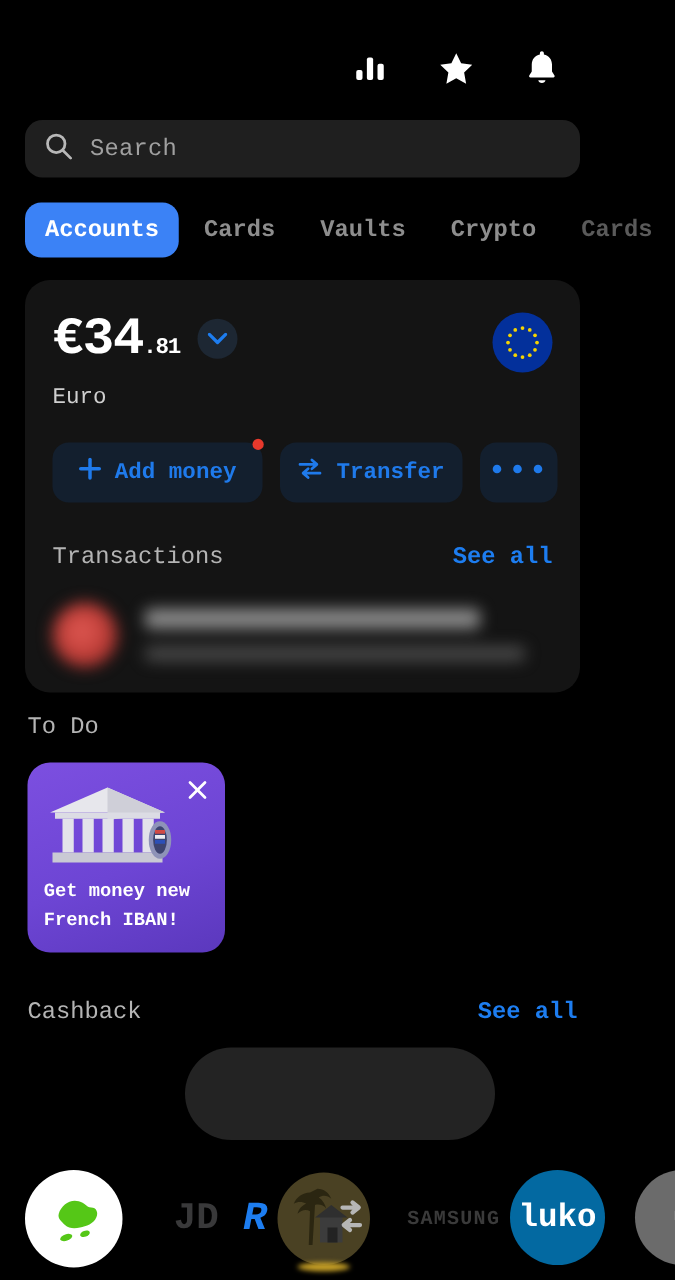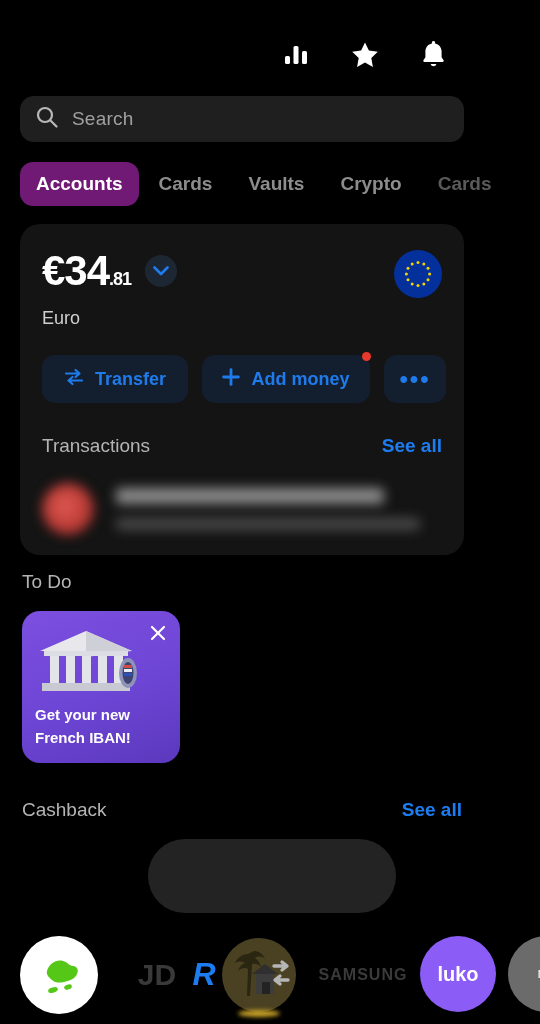--- a/index.html
+++ b/index.html
@@ -2,21 +2,21 @@
 <html><head>
 <meta charset="utf-8">
 <style>
   * { margin:0; padding:0; box-sizing:border-box; }
   html, body {
     width:540px; height:1024px;
     background:#000;
     font-family:"Liberation Sans", sans-serif;
     overflow:hidden;
   }
-  .screen { position:relative; width:484px; height:1024px; background:#000; }
+  .screen { position:relative; width:484px; height:1024px; background:#000;font-family:Liberation Mono, monospace; }
 
   
   .topbar {
     display:flex; justify-content:flex-end; align-items:center;
     gap:38px; padding:32px 36px 0 0; height:76px;
   }
   .topicon { width:30px; height:30px; display:flex; align-items:center; justify-content:center; }
   .topicon svg { display:block; }
 
   
@@ -26,21 +26,21 @@
     display:flex; align-items:center; gap:14px; padding:0 16px;
   }
   .search-ph { color:#a0a0a0; font-size:19px; letter-spacing:.2px; }
 
   
   .tabs { display:flex; align-items:center; padding:20px 20px 0 20px; gap:4px; }
   .tab {
     font-size:19px; font-weight:bold; color:#8d8d8d;
     padding:11px 16px; border-radius:13px; white-space:nowrap;
   }
-  .tab.active { background:#701a75; color:#fff; }
+  .tab.active { background:#3b82f6; color:#fff; }
   .tab.dim { color:#5a5a5a; }
 
   
   .cardwrap { padding:18px 20px 0 20px; }
   .acct-card { background:#141414; border-radius:20px; padding:26px 22px 20px 22px; position:relative; }
 
   .bal-row { display:flex; align-items:center; }
   .balance { font-size:42px; font-weight:bold; color:#fff; letter-spacing:-1px; line-height:1; }
   .balance .cents { font-size:18px; }
   .chev-btn {
@@ -107,21 +107,21 @@
   .cb-row { position:relative; height:90px; margin-top:10px; }
   .pill {
     position:absolute; left:148px; top:8px; width:248px; height:74px;
     background:#232323; border-radius:38px;
   }
   .logo { position:absolute; border-radius:50%; display:flex; align-items:center; justify-content:center; }
   .lg-green { left:20px; top:936px; width:78px; height:78px; background:#fff; }
   .lg-jd { left:134px; top:952px; width:46px; height:46px; color:#39393a; font-size:30px; font-weight:bold; }
   .lg-r { left:182px; top:952px; width:44px; height:44px; color:#1d7df0; font-size:32px; font-weight:bold; font-style:italic; }
   .lg-sam { left:308px; top:952px; width:110px; height:46px; color:#3a3a3a; font-size:16px; font-weight:bold; letter-spacing:1px; }
-  .lg-luko { left:420px; top:936px; width:76px; height:76px; background:#8b5cf6; color:#fff; font-size:20px; font-weight:bold; }
+  .lg-luko { left:408px; top:936px; width:76px; height:76px; background:#0369a1; color:#fff; font-size:26px; font-weight:bold; }
   .lg-my { left:508px; top:936px; width:76px; height:76px; background:#6b6b6b; color:#e8e8e8; font-size:11px; font-weight:bold; }
   .overlay-circle {
     position:absolute; left:222px; top:938px; width:74px; height:74px;
     border-radius:50%; background:#4a4123;
   }
   .overlay-glow {
     position:absolute; left:238px; top:1010px; width:42px; height:7px;
     border-radius:50%; background:#c9a227; filter:blur(2px);
   }
 </style>
@@ -198,38 +198,38 @@
         <div class="chev-btn">
           <svg width="16" height="10" viewBox="0 0 16 10">
               <path d="M1.5 1.5L8 8l6.5-6.5" stroke="#1d7df0" stroke-width="2.6" fill="none" stroke-linecap="round" stroke-linejoin="round"></path>
             </svg>
         </div>
       </div>
 
       <div class="cur-name">Euro</div>
 
       <div class="actions">
-        <div class="act-btn act-transfer">
-          <span>
-            <svg width="20" height="18" viewBox="0 0 20 18">
-                <path d="M2 5.5h13M11.5 2L15.5 5.5 11.5 9" stroke="#1f7aeb" stroke-width="2.2" fill="none" stroke-linecap="round" stroke-linejoin="round"></path>
-                <path d="M18 12.5H5M8.5 9L4.5 12.5 8.5 16" stroke="#1f7aeb" stroke-width="2.2" fill="none" stroke-linecap="round" stroke-linejoin="round"></path>
-              </svg>
-          </span>
-          <span>Transfer</span>
-        </div>
         <div class="act-btn act-add">
           <span>
             <svg width="18" height="18" viewBox="0 0 18 18">
                 <line x1="9" y1="1.6" x2="9" y2="16.4" stroke="#1f7aeb" stroke-width="2.8" stroke-linecap="round"></line>
                 <line x1="1.6" y1="9" x2="16.4" y2="9" stroke="#1f7aeb" stroke-width="2.8" stroke-linecap="round"></line>
               </svg>
           </span>
           <span>Add money</span>
           <span class="reddot"></span>
+        </div>
+        <div class="act-btn act-transfer">
+          <span>
+            <svg width="20" height="18" viewBox="0 0 20 18">
+                <path d="M2 5.5h13M11.5 2L15.5 5.5 11.5 9" stroke="#1f7aeb" stroke-width="2.2" fill="none" stroke-linecap="round" stroke-linejoin="round"></path>
+                <path d="M18 12.5H5M8.5 9L4.5 12.5 8.5 16" stroke="#1f7aeb" stroke-width="2.2" fill="none" stroke-linecap="round" stroke-linejoin="round"></path>
+              </svg>
+          </span>
+          <span>Transfer</span>
         </div>
         <div class="act-btn act-more">
           <span class="dots">•••</span>
         </div>
       </div>
 
       <div class="sec-head">
         <span class="sec-title">Transactions</span>
         <span class="see-all">See all</span>
       </div>
@@ -263,21 +263,21 @@
       <ellipse cx="100" cy="48" rx="5.5" ry="11" fill="#3d4470"></ellipse>
       <rect x="96" y="40" width="8" height="3" fill="#d04a46"></rect>
       <rect x="96" y="44" width="8" height="3" fill="#ececf2"></rect>
       <rect x="96" y="48" width="8" height="3" fill="#2c50b8"></rect>
     </svg>
     <svg class="todo-x" viewBox="0 0 16 16">
       <line x1="2" y1="2" x2="14" y2="14" stroke="#fff" stroke-width="2.2" stroke-linecap="round"></line>
       <line x1="14" y1="2" x2="2" y2="14" stroke="#fff" stroke-width="2.2" stroke-linecap="round"></line>
     </svg>
     <div class="todo-txt">
-      <div>Get your new</div>
+      <div>Get money new</div>
       <div>French IBAN!</div>
     </div>
   </div>
 
   <div class="cb-head">
     <span class="cb-title">Cashback</span>
     <span class="see-all">See all</span>
   </div>
   <div class="cb-row">
     <div class="pill"></div>

